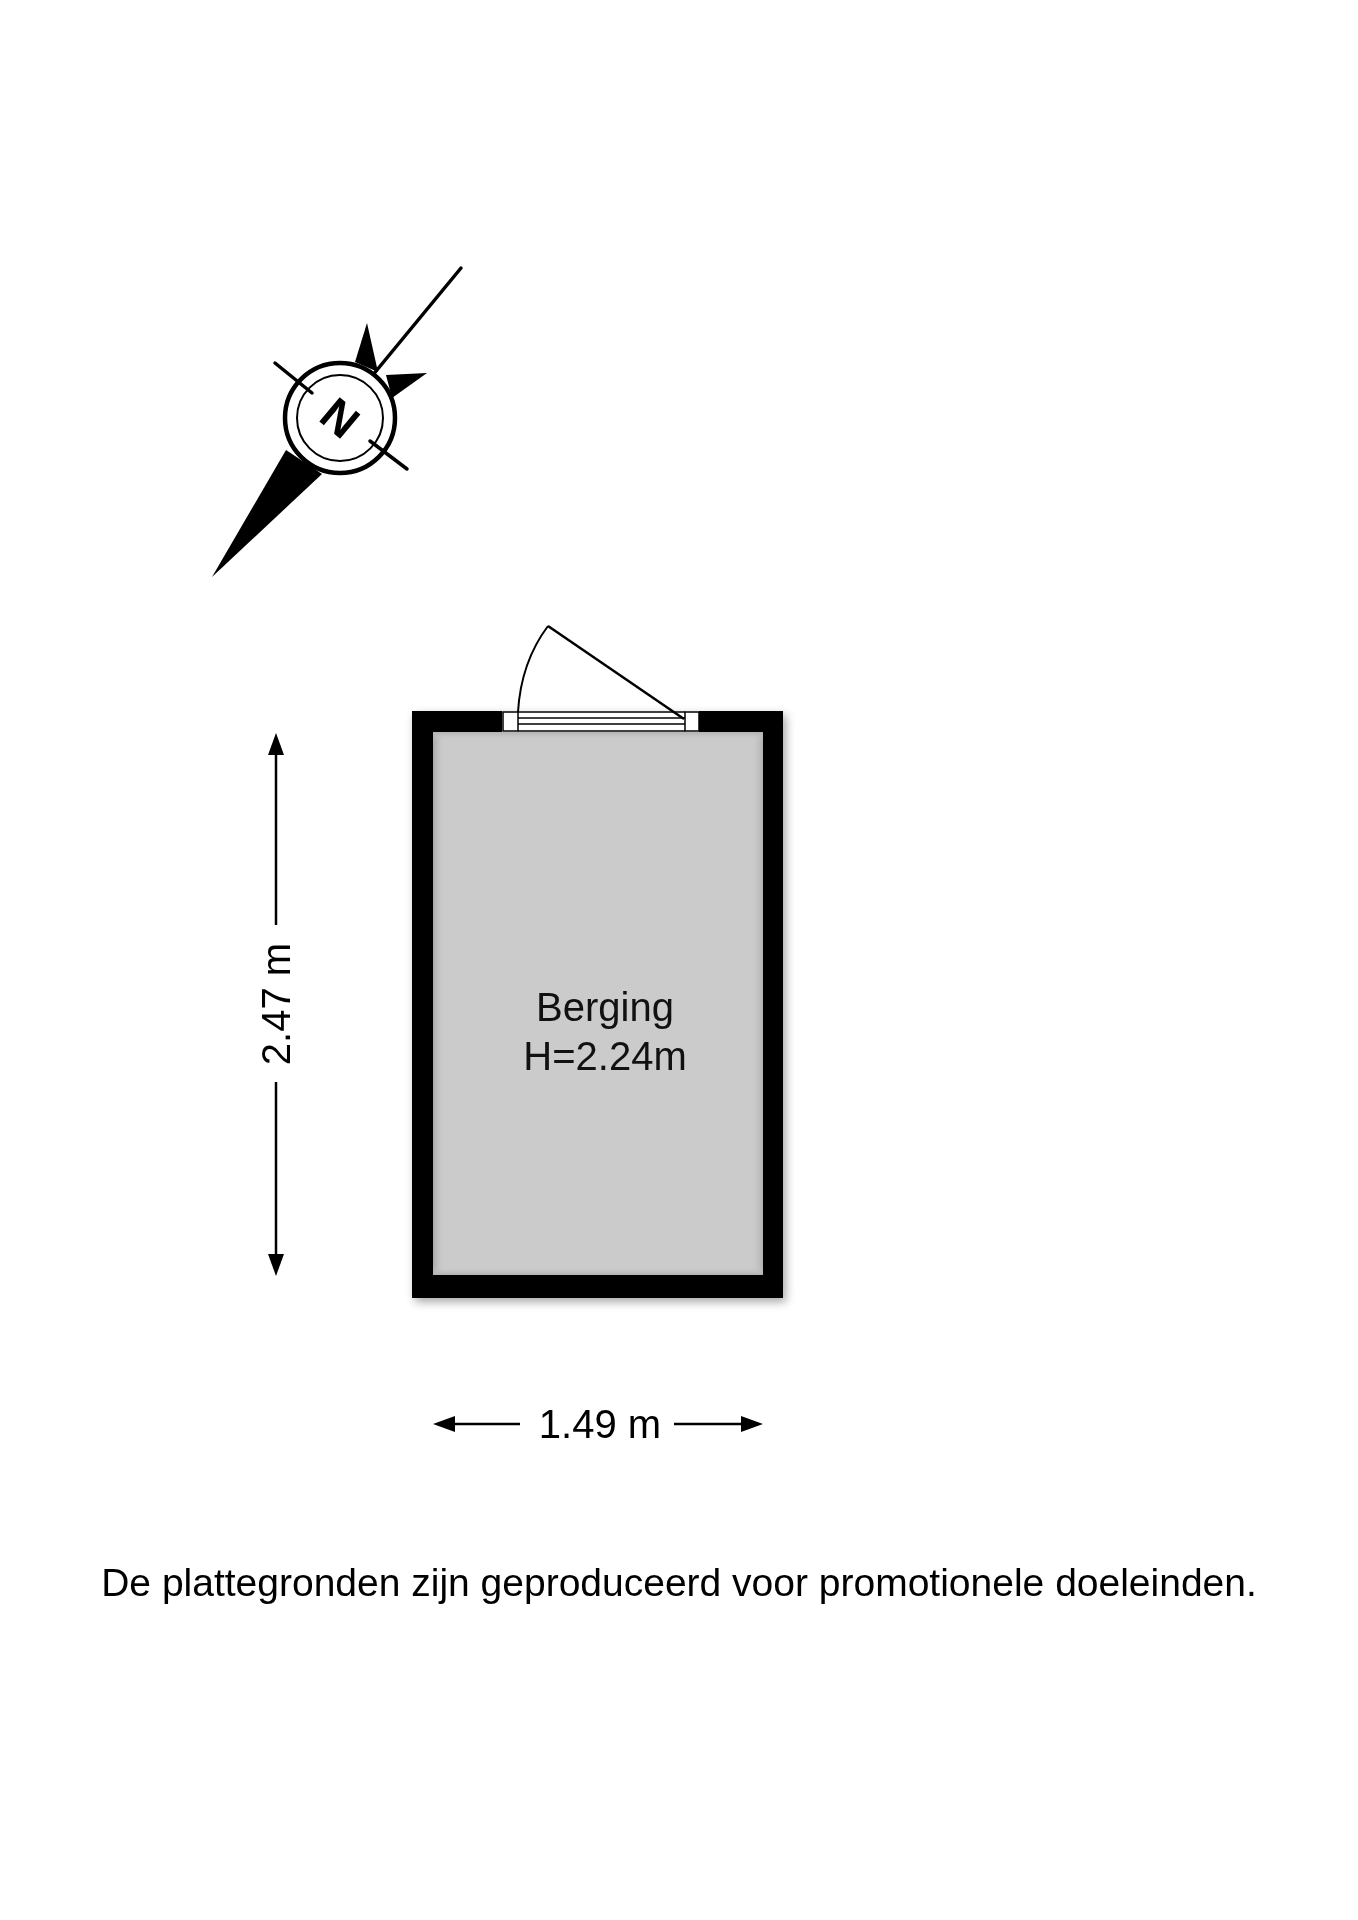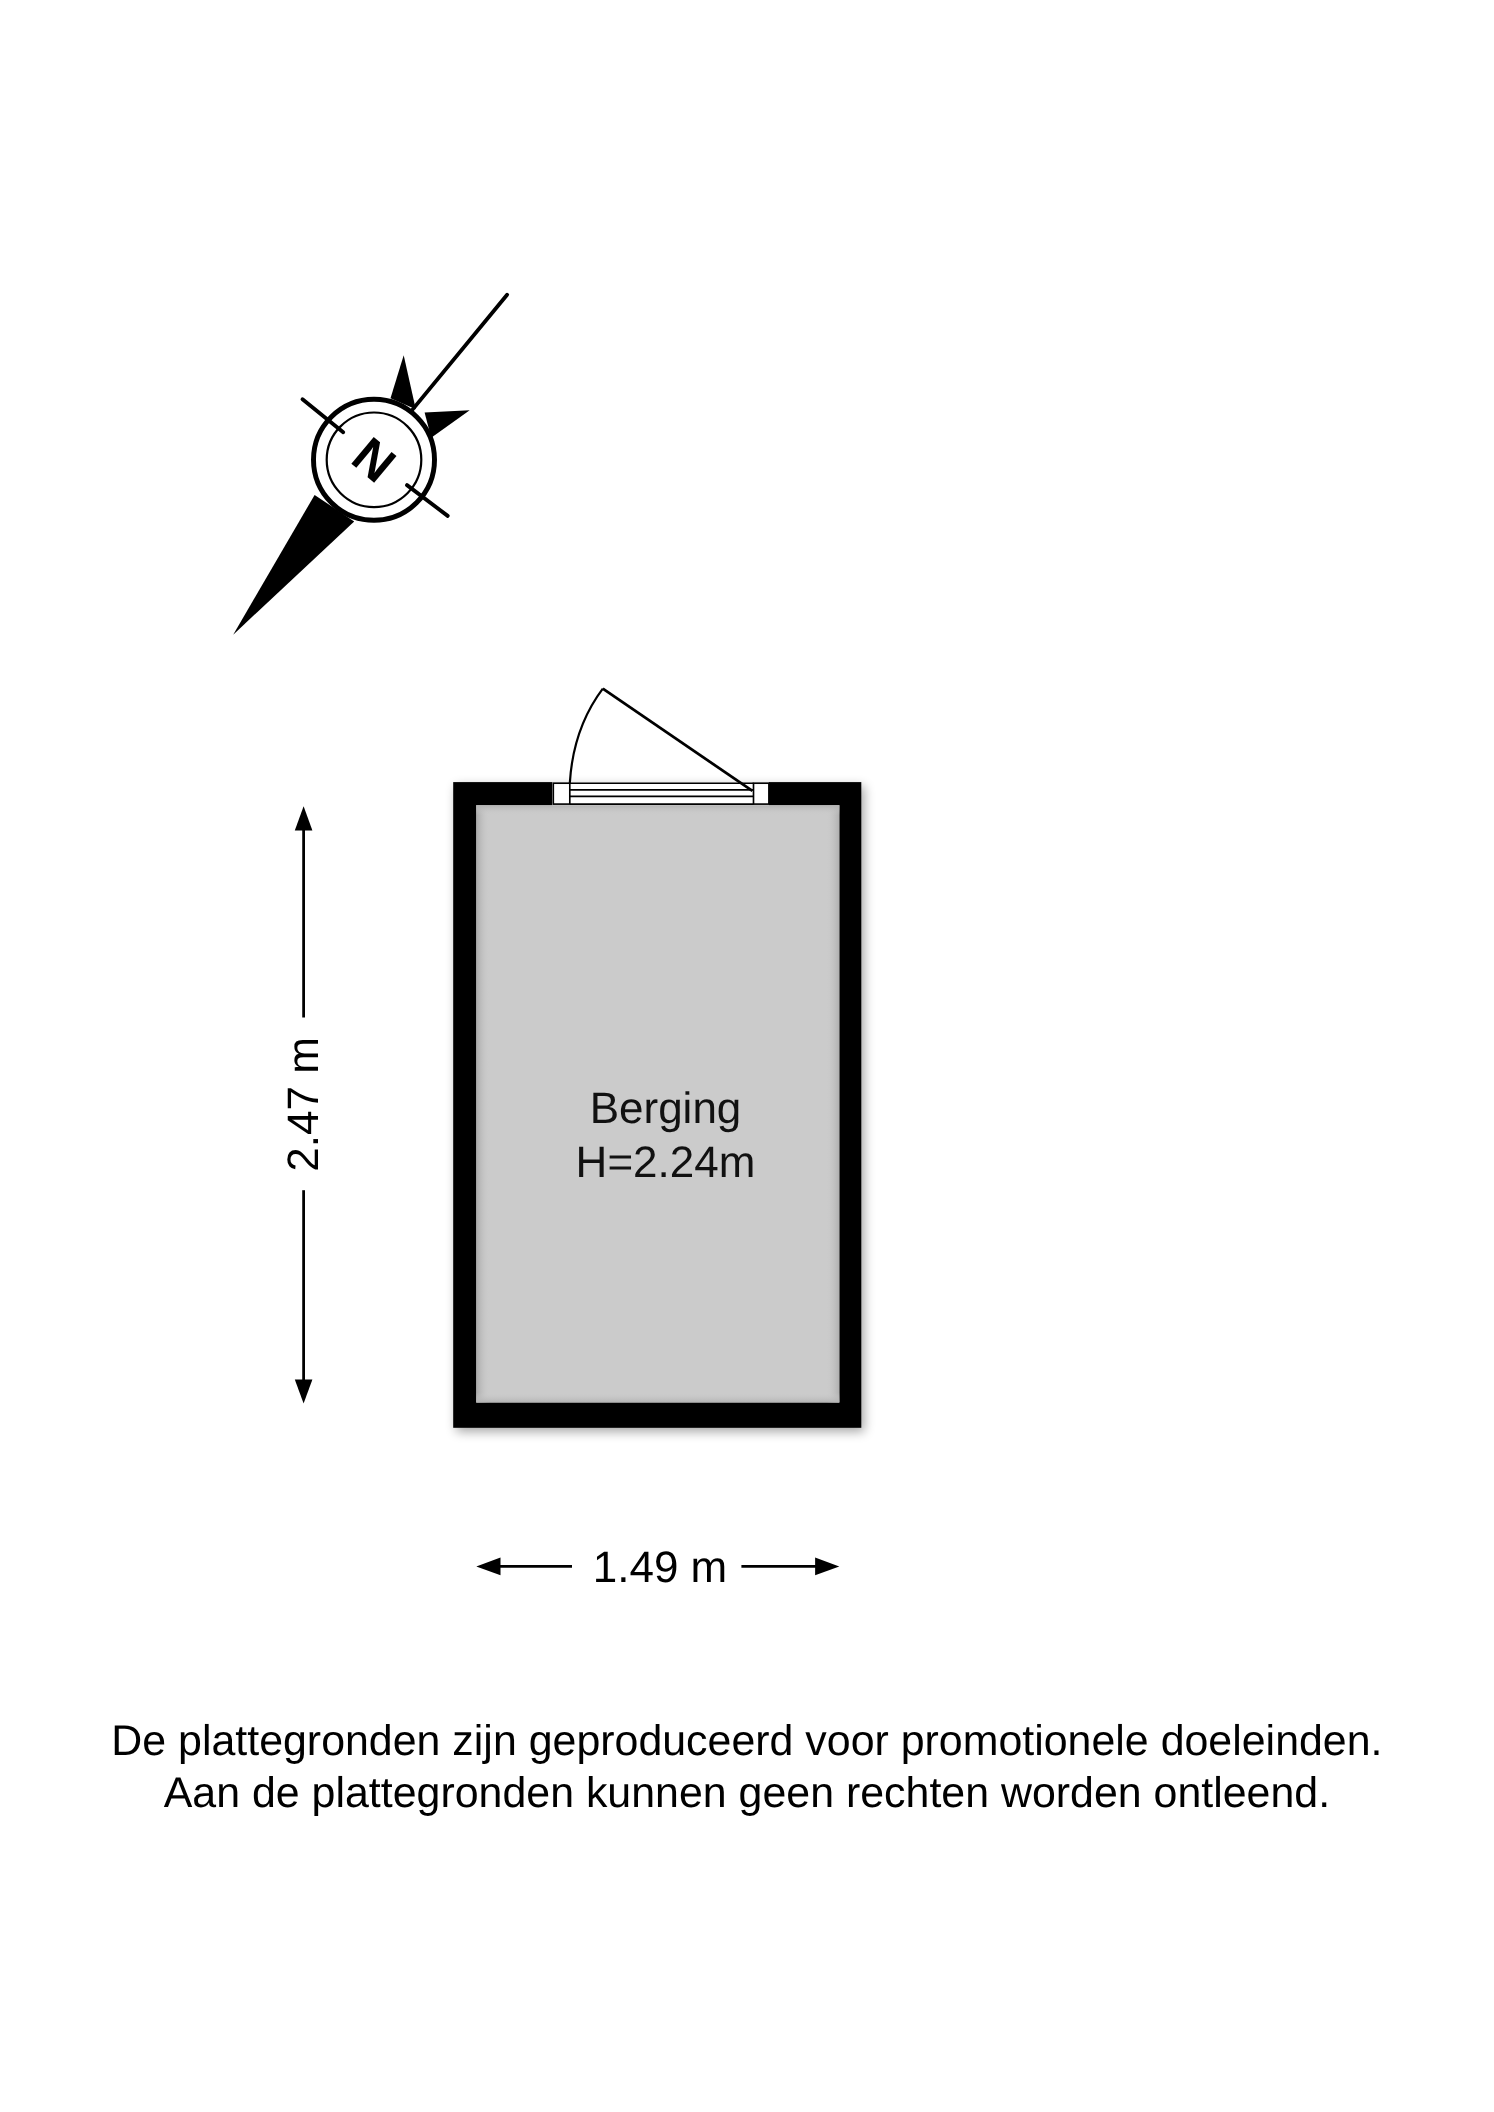--- a/index.html
+++ b/index.html
@@ -132,14 +132,13 @@
     <line x1="452" y1="1424" x2="520" y2="1424" stroke="#000" stroke-width="2.5"></line>
     <line x1="674" y1="1424" x2="744" y2="1424" stroke="#000" stroke-width="2.5"></line>
     <polygon points="433,1424 455,1416 455,1432" fill="#000"></polygon>
     <polygon points="763,1424 741,1416 741,1432" fill="#000"></polygon>
     <text x="600" y="1438" font-size="40" text-anchor="middle" fill="#000">1.49 m</text>
   </g>
 </svg>
 
 <div class="disclaimer">
   <div>De plattegronden zijn geproduceerd voor promotionele doeleinden.</div>
-  <div>Aan de plattegronden kunnen geen rechten worden ontleend.</div>
 </div>
 
 </body></html>

